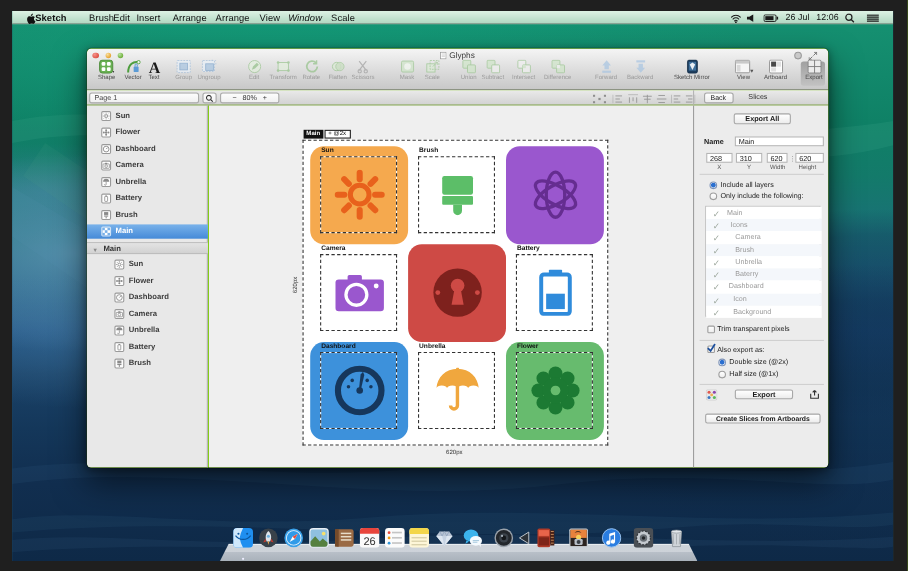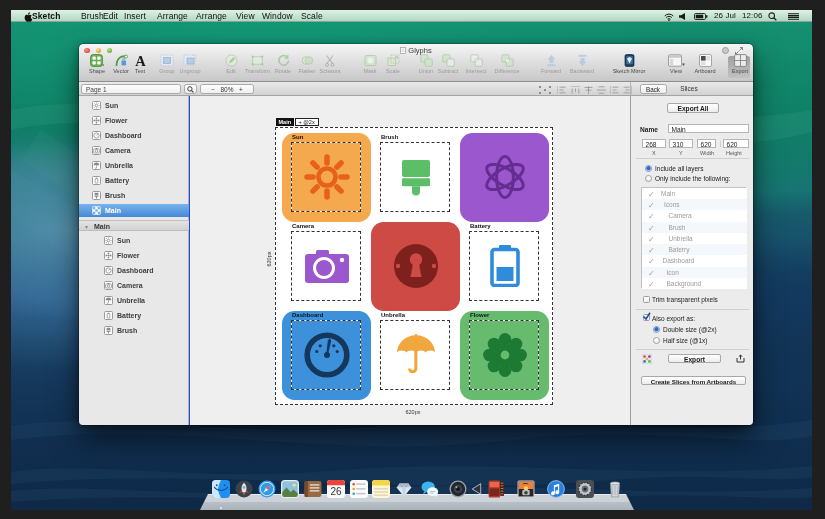--- a/index.html
+++ b/index.html
@@ -4,21 +4,21 @@
 <style>
   * { margin:0; padding:0; box-sizing:border-box; }
   html,body { width:825px; height:519px; background:#1f1f1f; font-family:"Liberation Sans", sans-serif; overflow:hidden; }
   #desk { position:absolute; left:11px; top:10px; width:801px; height:500px; overflow:hidden; background:#1d4d66; }
   #wall { position:absolute; left:0; top:0; width:801px; height:500px; }
   #menubar { position:absolute; left:0; top:0; width:801px; height:12px;
     background:linear-gradient(#ddf2e4, #b2d8c2); border-bottom:1px solid rgba(40,70,55,0.45);
     color:#101010; font-size:8.5px; }
   #menubar .mi { position:absolute; top:1.2px; letter-spacing:0.1px; }
   #win { position:absolute; left:68px; top:34px; width:674px; height:381px;
-    border-radius:4px; background:#1d4ed8; box-shadow:0 0 0 0.6px rgba(0,0,0,0.35), 0 14px 30px rgba(0,0,0,0.55), 0 2px 8px rgba(0,0,0,0.4);
+    border-radius:4px; background:#84cc16; box-shadow:0 0 0 0.6px rgba(0,0,0,0.35), 0 14px 30px rgba(0,0,0,0.55), 0 2px 8px rgba(0,0,0,0.4);
     overflow:hidden; }
   #toolbar { position:absolute; left:0; top:0; width:674px; height:38px;
     background:linear-gradient(#f5f5f5, #dedede 50%, #c8c8c8); border-bottom:1px solid #8e8e8e; border-radius:4px 4px 0 0; }
   .tl { position:absolute; top:3.5px; width:5.5px; height:5.5px; border-radius:50%; }
   #ttl { position:absolute; top:2px; left:297px; width:80px; text-align:center; font-size:7.5px; color:#3a3a3a; }
   .tbi { position:absolute; top:10px; text-align:center; }
   .tbi .lab { font-size:5.5px; color:#4a4a4a; white-space:nowrap; margin-top:1px; }
   .tbi.dim .lab { color:#9b9b9b; }
   .tbi.dim svg { opacity:0.7; }
   .tbi svg { display:block; margin:0 auto; }
@@ -111,21 +111,21 @@
         <path d="M6.8,5.3 c0,-1.1 0.9,-1.6 0.9,-1.6 c-0.5,-0.8 -1.3,-0.9 -1.6,-0.9 c-0.7,-0.1 -1.3,0.4 -1.7,0.4 c-0.3,0 -0.9,-0.4 -1.5,-0.4 c-0.8,0 -1.5,0.5 -1.9,1.2 c-0.8,1.4 -0.2,3.5 0.6,4.6 c0.4,0.6 0.9,1.2 1.5,1.2 c0.6,0 0.8,-0.4 1.5,-0.4 c0.7,0 0.9,0.4 1.5,0.4 c0.6,0 1.1,-0.6 1.5,-1.1 c0.5,-0.7 0.6,-1.3 0.7,-1.3 c0,0 -1.5,-0.6 -1.5,-2.1 Z" fill="#111"></path>
         <path d="M5.4,1.9 c0.3,-0.4 0.6,-1 0.5,-1.6 c-0.5,0 -1.1,0.3 -1.4,0.8 c-0.3,0.4 -0.6,1 -0.5,1.6 C4.5,2.7 5.1,2.3 5.4,1.9 Z" fill="#111"></path>
       </svg>
     <span class="mi" style="left:21px; font-weight:bold;">Sketch</span>
     <span class="mi" style="left:70px;">Brush</span>
     <span class="mi" style="left:92px;">Edit</span>
     <span class="mi" style="left:113px;">Insert</span>
     <span class="mi" style="left:146px;">Arrange</span>
     <span class="mi" style="left:185px;">Arrange</span>
     <span class="mi" style="left:225px;">View</span>
-    <span class="mi" style="left:251px;">Window</span>
+    <span class="mi" style="left:251px;font-style:italic;">Window</span>
     <span class="mi" style="left:290px;">Scale</span>
     <svg style="position:absolute;left:653px;top:2.5px;" width="10" height="8" viewBox="0 0 10 8">
         <g fill="none" stroke="#1a1a1a" stroke-width="1" stroke-linecap="round">
           <path d="M1,2.6 a5.6,5.6 0 0 1 8,0"></path>
           <path d="M2.4,4.3 a3.6,3.6 0 0 1 5.2,0"></path>
           <path d="M3.8,6 a1.7,1.7 0 0 1 2.4,0"></path>
         </g>
         <circle cx="5" cy="7.2" r="0.8" fill="#1a1a1a"></circle>
       </svg>
     <svg style="position:absolute;left:668px;top:3px;" width="6" height="7" viewBox="0 0 6 7">

